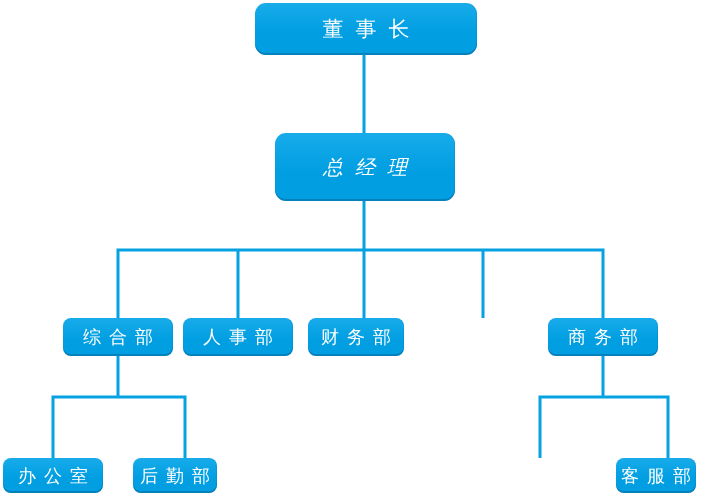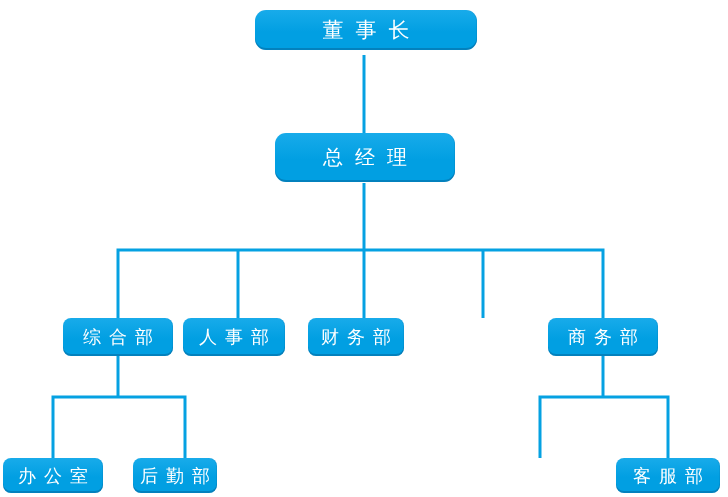--- a/index.html
+++ b/index.html
@@ -39,50 +39,50 @@
     align-items: center;
     justify-content: center;
     background: linear-gradient(180deg, var(--node_fill_light) 0%, var(--node_fill) 55%);
     color: var(--node_text);
     box-shadow: inset 0 -2px 0 rgba(10, 75, 120, 0.35), inset -1px 0 0 rgba(10, 75, 120, 0.12);
     white-space: nowrap;
     text-align: center;
   }
 
   .node--lvl1 {
-    left: 255px; top: 10px; width: 222px; height: 40px;
+    left: 255px; top: 3px; width: 222px; height: 52px;
     border-radius: 11px;
     font-size: 21px; letter-spacing: 12px; text-indent: 12px;
   }
   .node--lvl2 {
-    left: 275px; top: 133px; width: 180px; height: 49px;
+    left: 275px; top: 133px; width: 180px; height: 68px;
     border-radius: 11px;
-    font-size: 20px; letter-spacing: 12px; text-indent: 12px;
+    font-size: 20px; letter-spacing: 12px; text-indent: 12px; font-style: italic;
   }
   .node--lvl3 {
     top: 318px; height: 38px;
     border-radius: 8px;
     font-size: 18px; letter-spacing: 8px; text-indent: 8px;
   }
   .node--lvl4 {
     top: 458px; height: 35px;
     border-radius: 8px;
     font-size: 18px; letter-spacing: 8px; text-indent: 8px;
   }
 
   .node--general-affairs { left: 63px;  width: 110px; }
-  .node--hr              { left: 183px; width: 102px; }
+  .node--hr              { left: 183px; width: 110px; }
   .node--finance         { left: 308px; width: 96px; }
   .node--legal           { left: 428px; width: 109px; }
   .node--business        { left: 548px; width: 110px; }
 
   .node--office          { left: 3px;   width: 100px; }
   .node--logistics       { left: 133px; width: 84px; }
   .node--marketing       { left: 488px; width: 104px; }
-  .node--customer        { left: 616px; width: 104px; }
+  .node--customer        { left: 616px; width: 80px; }
 </style>
 </head>
 <body>
 
 <div class="canvas">
 
   <svg class="connectors" viewBox="0 0 728 497" aria-hidden="true">
 
     <path d="M 364 55 L 364 133"></path>
 

